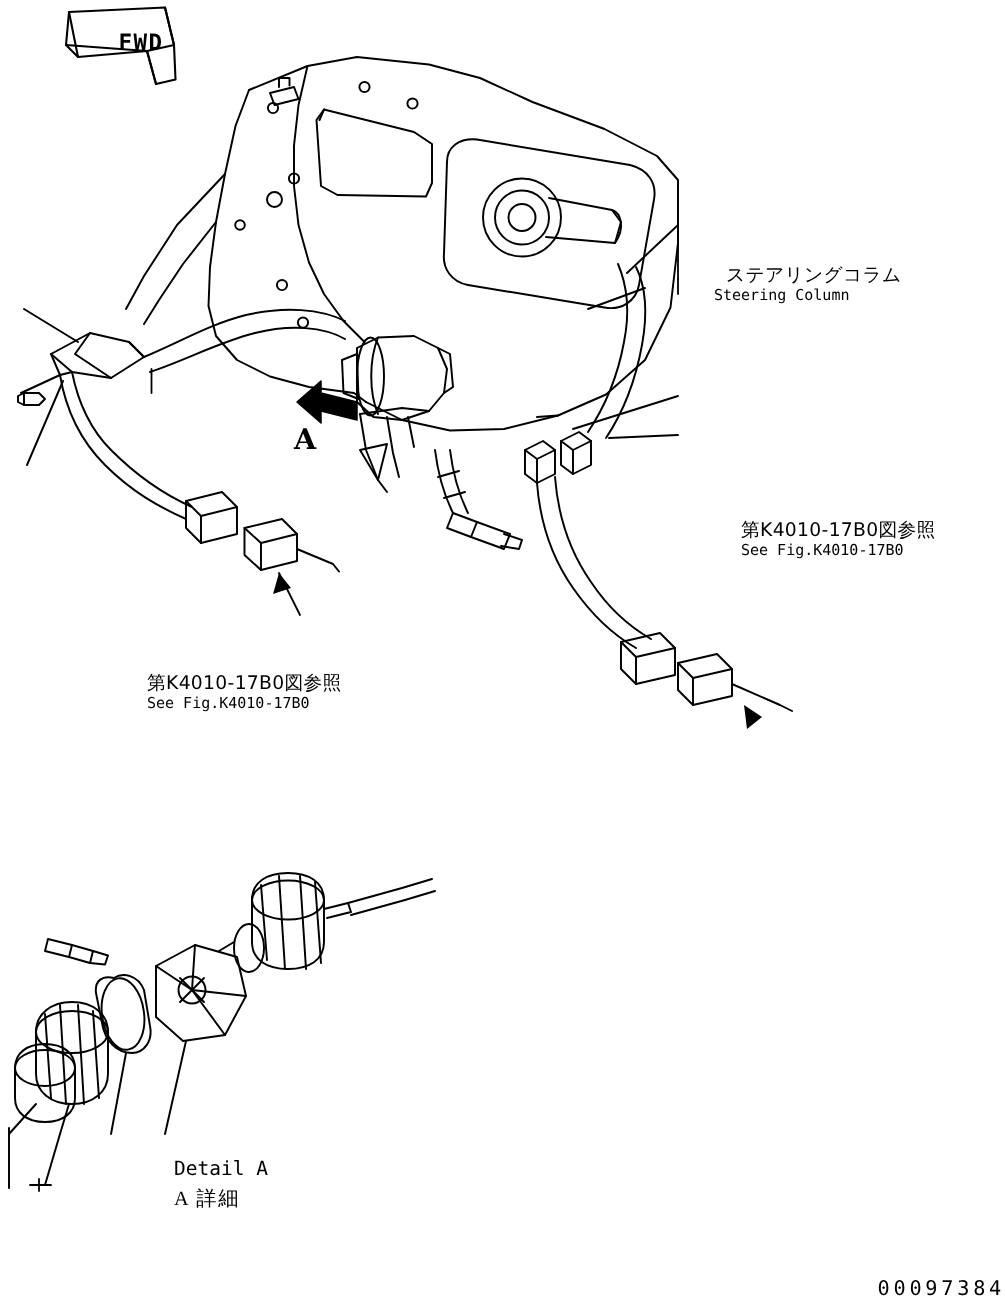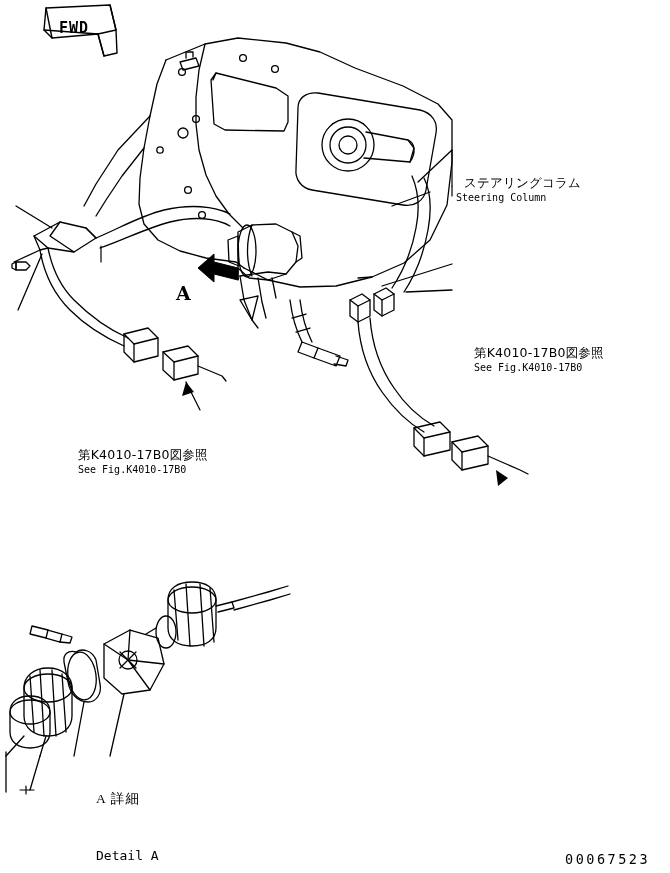--- a/index.html
+++ b/index.html
@@ -26,20 +26,21 @@
     left: 0; top: 0;
     width: 670px;
     height: 873px;
   }
   .lbl {
     position: absolute;
     font-family: "DejaVu Sans", sans-serif;
     color: #000;
     white-space: pre;
     line-height: 1.22;
+    margin-left: 20px;
   }
   .lbl-jp {
     font-size: 12.5px;
     letter-spacing: 0.2px;
   }
   .lbl-en {
     font-family: "DejaVu Sans Mono", monospace;
     font-size: 10px;
     letter-spacing: 0px;
   }
@@ -292,17 +293,17 @@
 
   <div class="lbl lbl-callout" style="left:176px; top:282px;">A</div>
 
   <div class="lbl lbl-jp" style="left:474px; top:345px;">第K4010-17B0図参照</div>
   <div class="lbl lbl-en" style="left:474px; top:362px;">See Fig.K4010-17B0</div>
 
   <div class="lbl lbl-jp" style="left:78px; top:447px;">第K4010-17B0図参照</div>
   <div class="lbl lbl-en" style="left:78px; top:464px;">See Fig.K4010-17B0</div>
 
   <div class="lbl lbl-detail-jp" style="left:96px; top:791px;">A 詳細</div>
-  <div class="lbl lbl-detail-en" style="left:96px; top:848px;">Detail A</div>
-
-  <div class="lbl lbl-partnum" style="left:565px; top:851px;">00067523</div>
+  <div class="lbl lbl-detail-en" style="left:96px; top:772px;">Detail A</div>
+
+  <div class="lbl lbl-partnum" style="left:565px; top:851px;">00097384</div>
 
 </div>
 
 </body></html>

